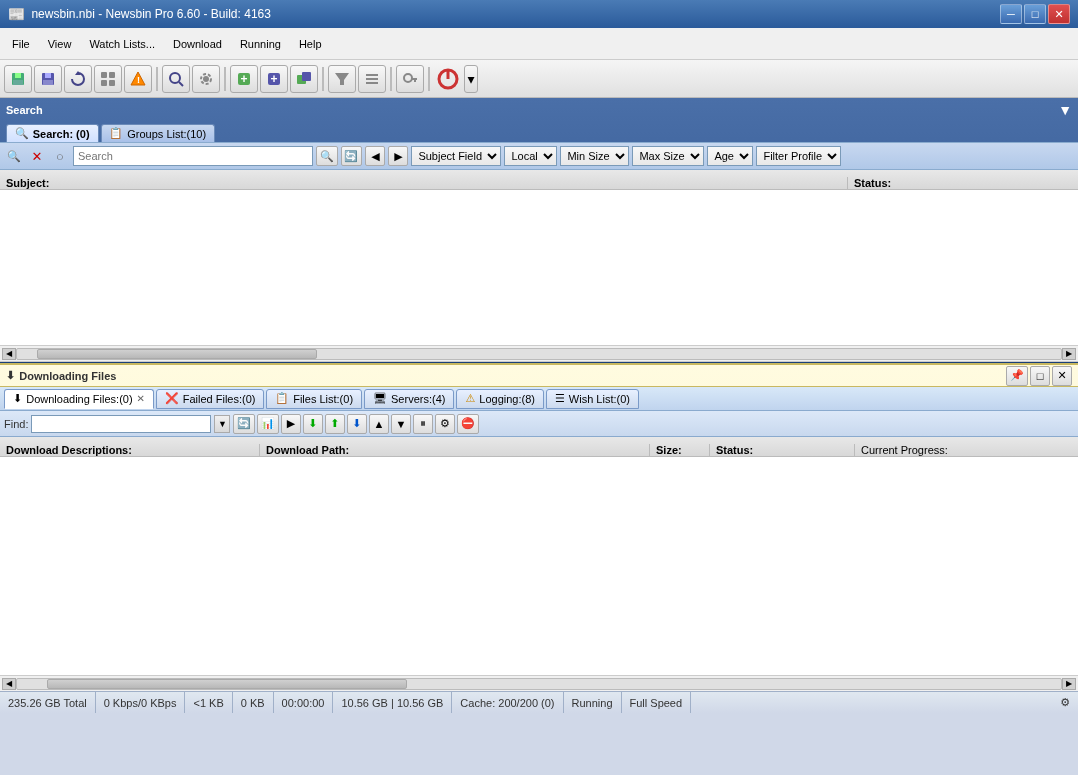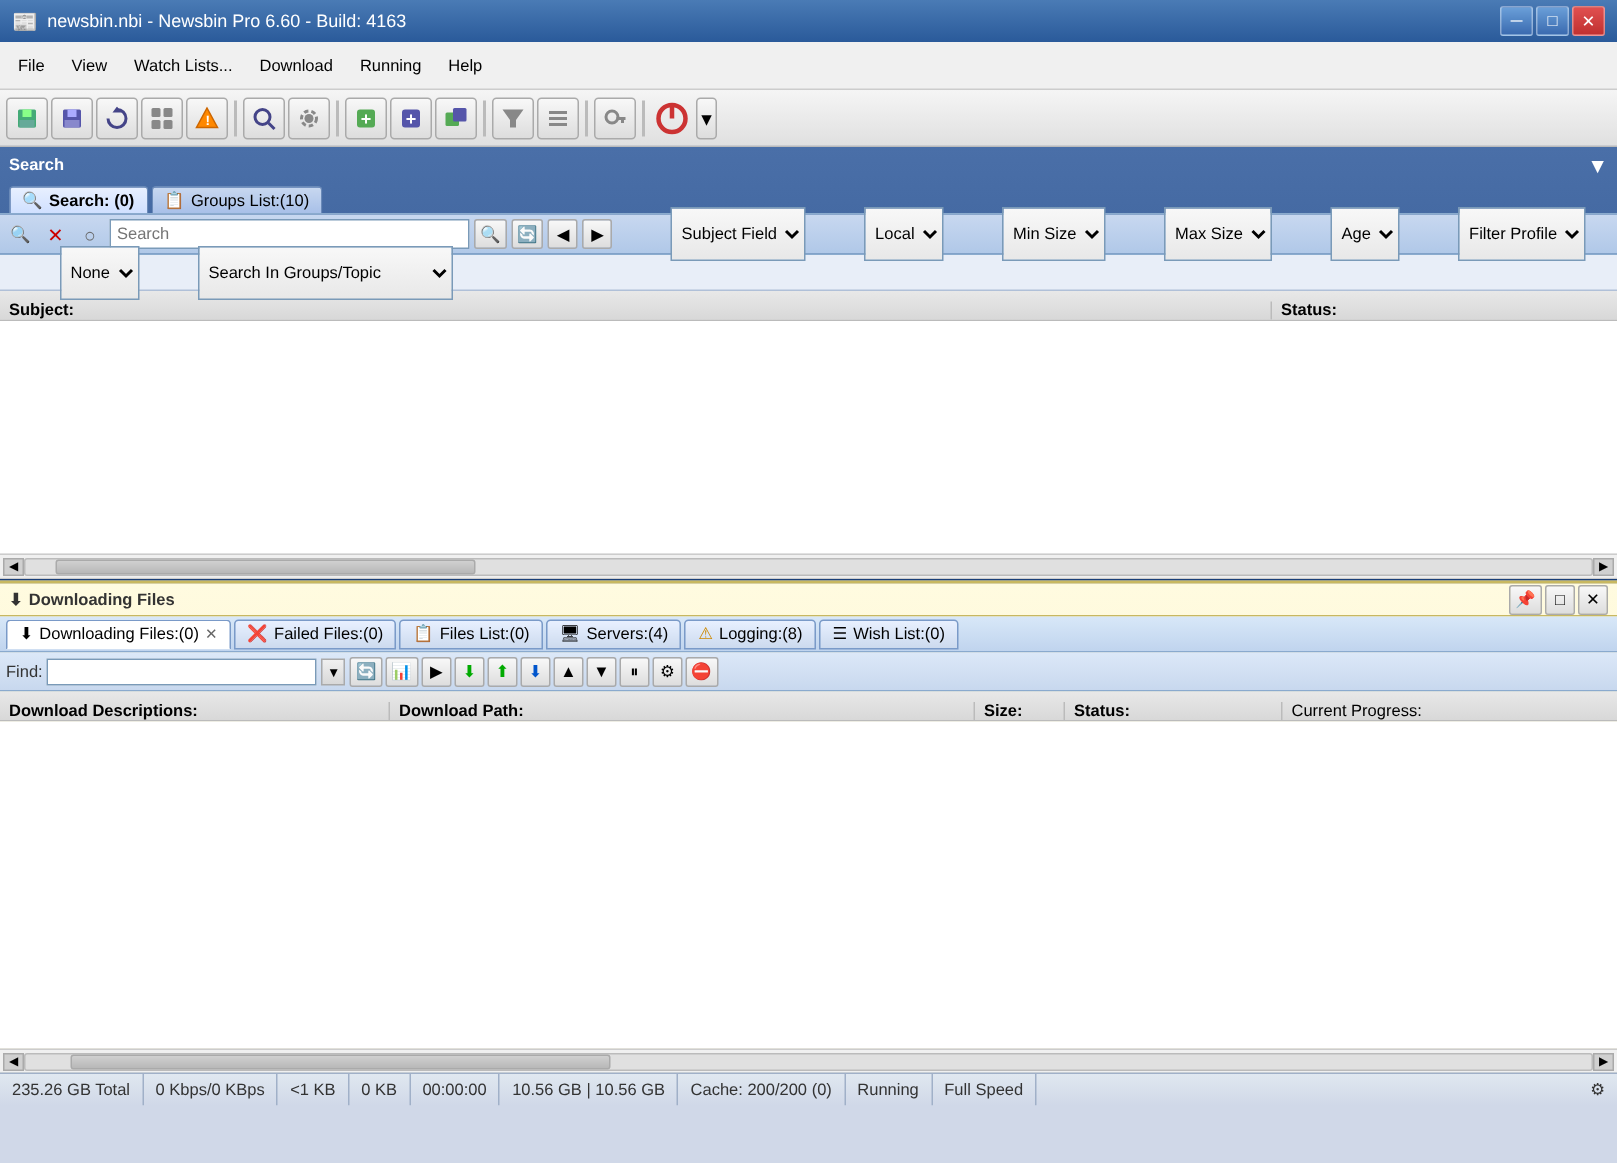--- a/index.html
+++ b/index.html
@@ -113,27 +113,26 @@
     }
     .search-input {
       flex: 1; max-width: 220px;
       height: 20px;
       border: 1px solid #7a9ab8;
       background: white;
       padding: 0 4px;
       font-size: 11px;
     }
     .search-dropdown {
-      height: 36px;
+      height: 20px;
       border: 1px solid #7a9ab8;
       background: linear-gradient(to bottom, #f8f8f8, #e8e8e8);
       font-size: 11px;
       padding: 0 2px;
       cursor: pointer;
-      margin-left: 36px;
     }
     .small-btn {
       height: 20px; min-width: 20px;
       background: linear-gradient(to bottom, #f8f8f8, #ddd);
       border: 1px solid #aaa;
       border-radius: 2px;
       display: flex; align-items: center; justify-content: center;
       cursor: pointer; font-size: 11px; padding: 0 3px;
     }
 
@@ -493,28 +492,20 @@
       <option>Max Size</option>
     </select>
     <select class="search-dropdown">
       <option>Age</option>
     </select>
     <select class="search-dropdown">
       <option>Filter Profile</option>
     </select>
   </div>
 
-  <div id="search-filter-row">
-    <select class="search-dropdown">
-      <option>None</option>
-    </select>
-    <select class="search-dropdown" style="min-width:170px;">
-      <option>Search In Groups/Topic</option>
-    </select>
-  </div>
 
   <div id="search-results">
     <div id="search-results-header">
       <div class="col-subject">
         <span>Subject:</span>
       </div>
       <div class="col-status">
         <span>Status:</span>
       </div>
     </div>

